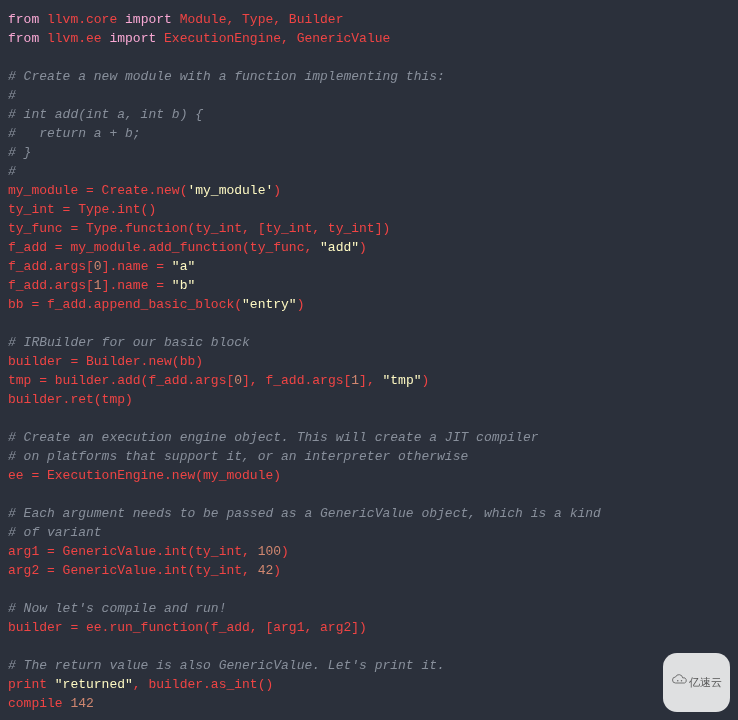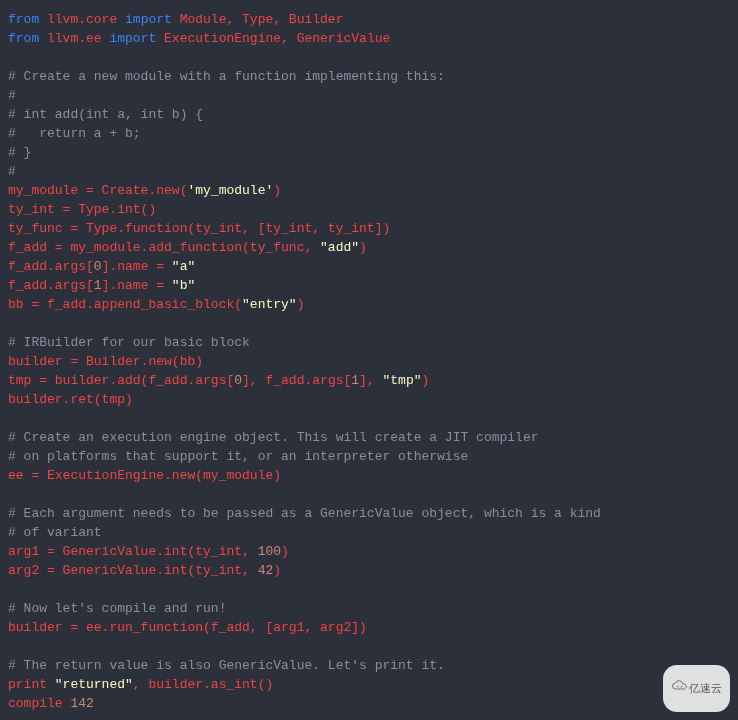--- a/index.html
+++ b/index.html
@@ -14,34 +14,34 @@
     height: 720px;
     overflow: hidden;
     position: relative;
   }
   pre {
     margin: 0;
     padding: 10px 8px;
     white-space: pre;
     font-family: inherit;
   }
-  .kw { color: #3b82f6; margin-top: 18px; }      
+  .kw { color: #f9a8d4; margin-top: 18px; }      
   .id { color: #ef4444; }      
-  .cm2 { color: #888f9b; }     
+  .cm2 { color: #888f9b; font-style: italic; }     
   .str { color: #fef9c3; }     
   .num { color: #d08770; }
   .watermark {
     position: absolute;
     right: 8px;
     bottom: 8px;
     background: rgba(255,255,255,0.85);
     color: #555;
     font-family: sans-serif;
     font-size: 11px;
-    padding: 14px 8px;
+    padding: 20px 8px;
     border-radius: 14px;
     display: flex;
     align-items: flex-end;
     gap: 0;
   }
   .watermark svg { width: 18px; height: 12px; }
 </style>
 </head>
 <body>
 

